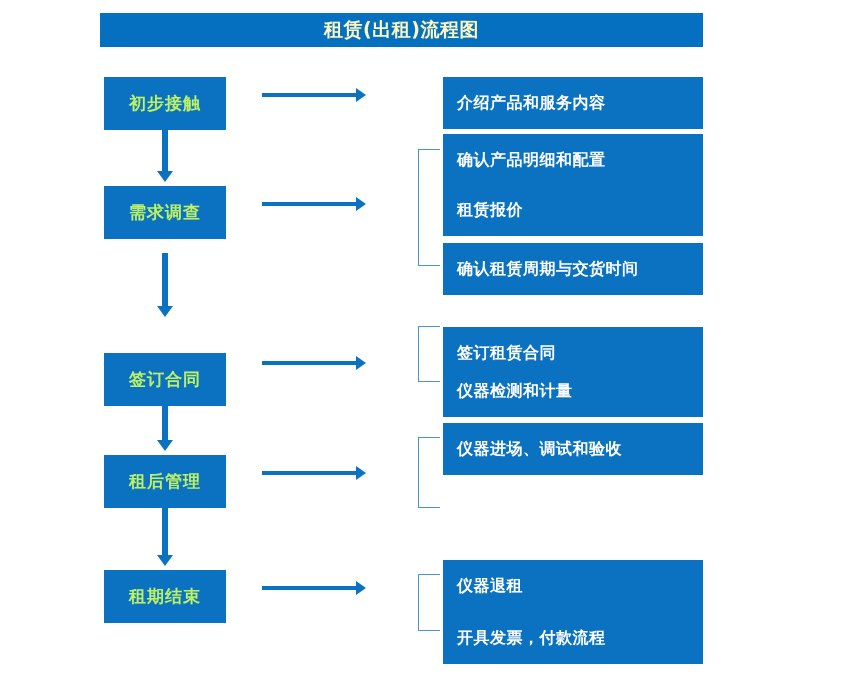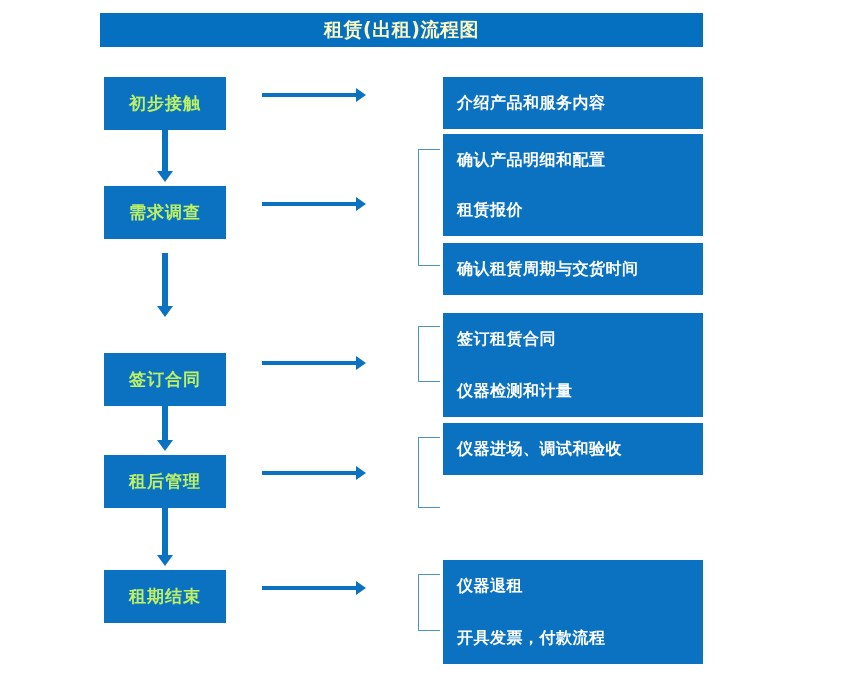--- a/index.html
+++ b/index.html
@@ -177,19 +177,19 @@
 
   <div class="bracket" style="left:418px; top:149px; height:117px;"></div>
   <div class="bracket" style="left:418px; top:326px; height:56px;"></div>
   <div class="bracket" style="left:418px; top:437px; height:71px;"></div>
   <div class="bracket" style="left:418px; top:574px; height:57px;"></div>
 
   <div class="detail-box" style="top:77px;">介绍产品和服务内容</div>
   <div class="detail-box" style="top:134px;">确认产品明细和配置</div>
   <div class="detail-box" style="top:184px;">租赁报价</div>
   <div class="detail-box" style="top:243px;">确认租赁周期与交货时间</div>
-  <div class="detail-box" style="top:313px;">签订租赁合同</div>
+  <div class="detail-box" style="top:327px;">签订租赁合同</div>
   <div class="detail-box" style="top:365px;">仪器检测和计量</div>
   <div class="detail-box" style="top:423px;">仪器进场、调试和验收</div>
   <div class="detail-box" style="top:560px;">仪器退租</div>
   <div class="detail-box" style="top:612px;">开具发票，付款流程</div>
 
 </div>
 
 </body></html>

